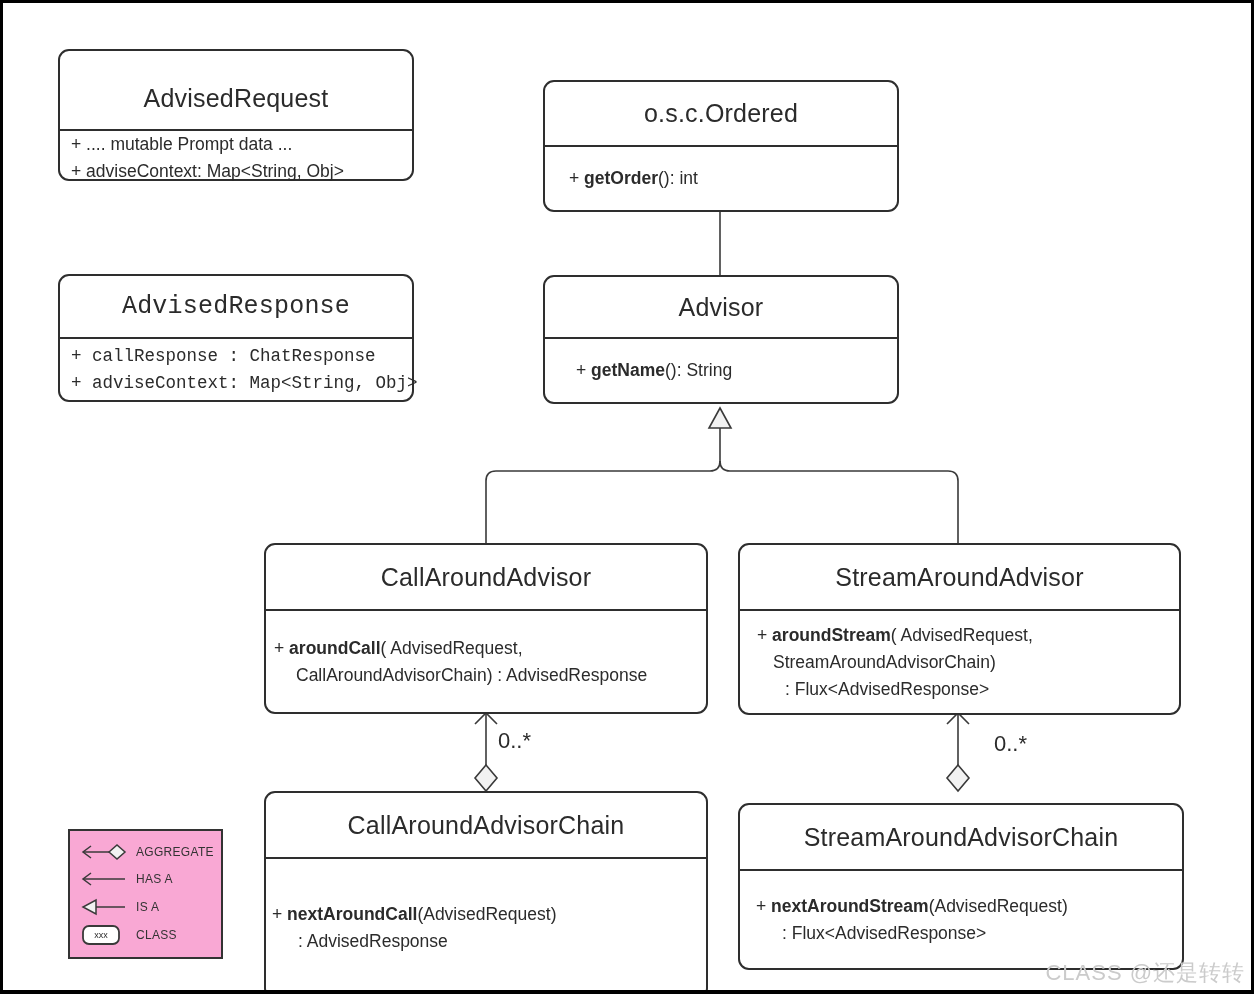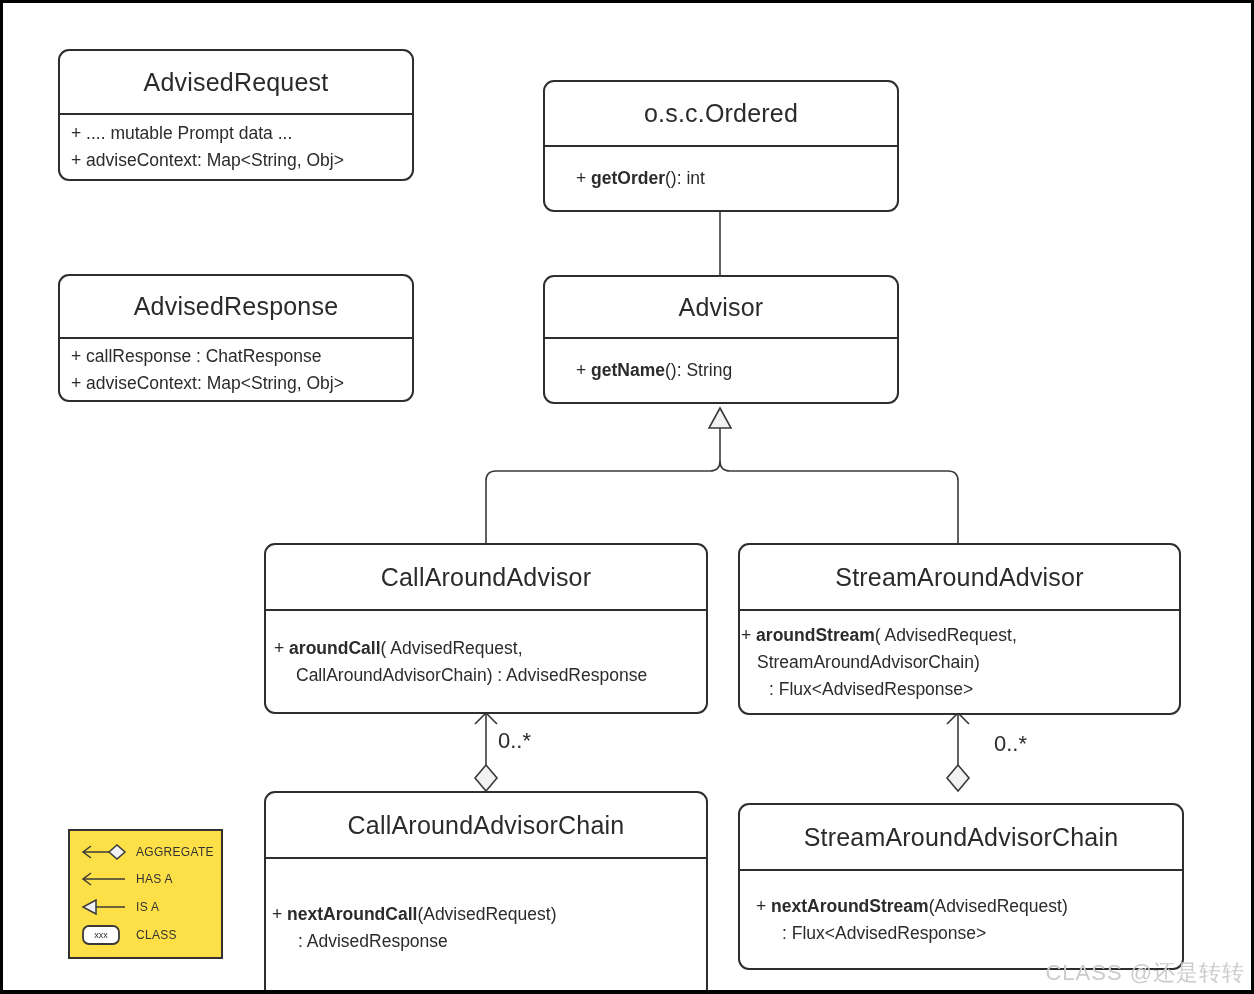--- a/index.html
+++ b/index.html
@@ -38,21 +38,21 @@
   }
   .attr{white-space:pre;}
   .attr b{font-weight:bold;}
   .mult{
     position:absolute;z-index:2;
     font-size:22px;color:#2b2b2b;
   }
   .legend{
     position:absolute;z-index:1;
     left:65px;top:826px;width:155px;height:130px;
-    border:2px solid #333;background:#fde047;
+    border:2px solid #333;background:#f9a8d4;
     box-sizing:border-box;
     display:flex;flex-direction:column;justify-content:space-evenly;
     padding:4px 8px 4px 10px;
   }
   .legend-row{display:flex;align-items:center;gap:8px;}
   .legend-row svg{flex:0 0 auto;}
   .legend-label{font-size:12px;color:#333;letter-spacing:.3px;}
   .watermark{
     position:absolute;z-index:3;
     right:6px;bottom:2px;
@@ -78,35 +78,35 @@
     <polyline points="472,721 483,710 494,721" fill="none" stroke="#3a3a3a" stroke-width="1.6"></polyline>
     <line x1="483" y1="711" x2="483" y2="763" stroke="#3a3a3a" stroke-width="1.6"></line>
     <polygon points="483,762 494,775 483,788 472,775" fill="#f2f2f2" stroke="#3a3a3a" stroke-width="1.6"></polygon>
 
     <polyline points="944,721 955,710 966,721" fill="none" stroke="#3a3a3a" stroke-width="1.6"></polyline>
     <line x1="955" y1="711" x2="955" y2="763" stroke="#3a3a3a" stroke-width="1.6"></line>
     <polygon points="955,762 966,775 955,788 944,775" fill="#f2f2f2" stroke="#3a3a3a" stroke-width="1.6"></polygon>
   </svg>
 
   <div class="cbox" style="left:55px;top:46px;width:356px;height:132px;">
-    <div class="cbox-title" style="height:62px;">AdvisedRequest</div>
+    <div class="cbox-title" style="height:62px;margin-top:16px;">AdvisedRequest</div>
     <div class="cbox-body" style="padding-left:11px;">
       <div class="attr">+ .... mutable Prompt data ...</div>
       <div class="attr">+ adviseContext: Map&lt;String, Obj&gt;</div>
     </div>
   </div>
 
   <div class="cbox" style="left:540px;top:46px;width:356px;height:132px;margin-top:31px;">
     <div class="cbox-title" style="height:63px;">o.s.c.Ordered</div>
-    <div class="cbox-body" style="padding-left:31px;">
+    <div class="cbox-body" style="padding-left:24px;">
       <div class="attr"><span>+ </span><b>getOrder</b><span>(): int</span></div>
     </div>
   </div>
 
-  <div class="cbox" style="left:55px;top:271px;width:356px;height:128px;">
+  <div class="cbox" style="left:55px;top:271px;width:356px;height:128px;font-family:Liberation Mono, monospace;">
     <div class="cbox-title" style="height:61px;">AdvisedResponse</div>
     <div class="cbox-body" style="padding-left:11px;">
       <div class="attr">+ callResponse : ChatResponse</div>
       <div class="attr">+ adviseContext: Map&lt;String, Obj&gt;</div>
     </div>
   </div>
 
   <div class="cbox" style="left:540px;top:272px;width:356px;height:129px;">
     <div class="cbox-title" style="height:60px;">Advisor</div>
     <div class="cbox-body" style="padding-left:31px;">
@@ -117,21 +117,21 @@
   <div class="cbox" style="left:261px;top:540px;width:444px;height:171px;">
     <div class="cbox-title" style="height:64px;">CallAroundAdvisor</div>
     <div class="cbox-body" style="padding-left:8px;">
       <div class="attr"><span>+ </span><b>aroundCall</b><span>( AdvisedRequest,</span></div>
       <div class="attr" style="padding-left:22px;">CallAroundAdvisorChain) : AdvisedResponse</div>
     </div>
   </div>
 
   <div class="cbox" style="left:735px;top:540px;width:443px;height:172px;">
     <div class="cbox-title" style="height:64px;">StreamAroundAdvisor</div>
-    <div class="cbox-body" style="padding-left:1px;">
+    <div class="cbox-body" style="padding-left:17px;">
       <div class="attr"><span>+ </span><b>aroundStream</b><span>( AdvisedRequest,</span></div>
       <div class="attr" style="padding-left:16px;">StreamAroundAdvisorChain)</div>
       <div class="attr" style="padding-left:28px;">: Flux&lt;AdvisedResponse&gt;</div>
     </div>
   </div>
 
   <div class="cbox" style="left:261px;top:788px;width:444px;height:208px;">
     <div class="cbox-title" style="height:64px;">CallAroundAdvisorChain</div>
     <div class="cbox-body" style="padding-left:6px;">
       <div class="attr"><span>+ </span><b>nextAroundCall</b><span>(AdvisedRequest)</span></div>

